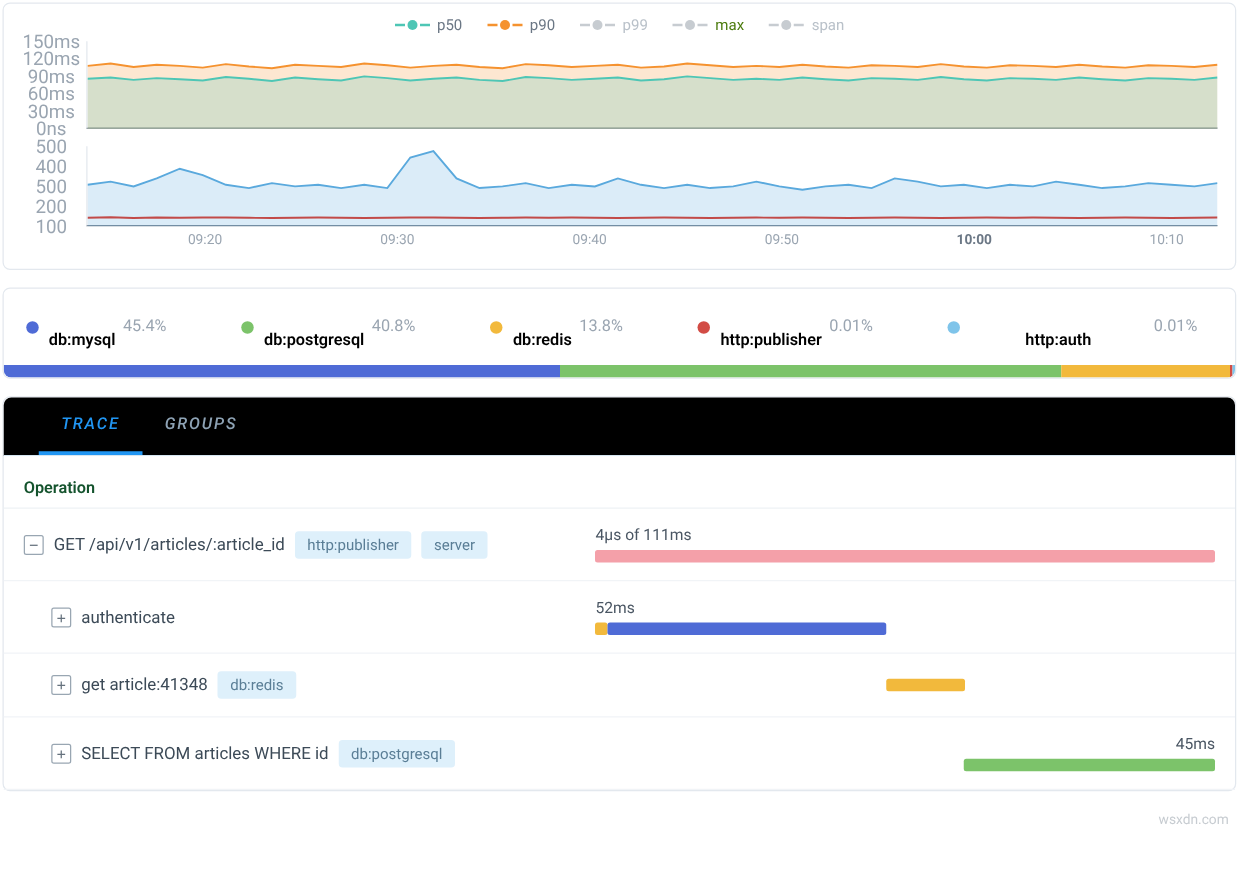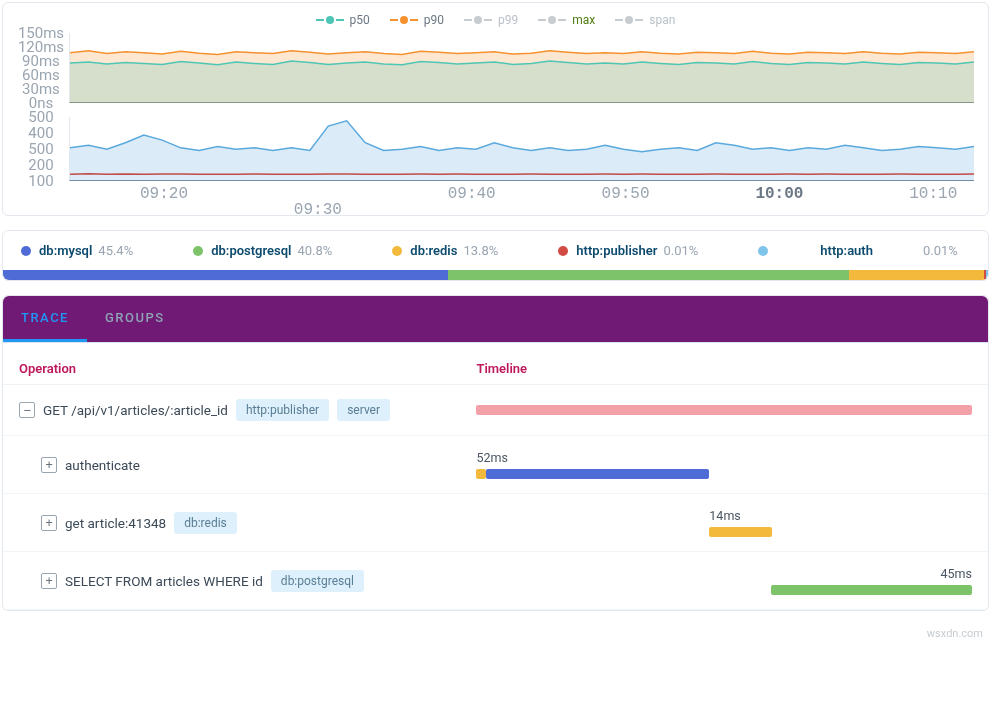--- a/index.html
+++ b/index.html
@@ -10,42 +10,42 @@
 .charts-card { padding: 8px 14px 10px 14px; }
 .legend { display:flex; align-items:center; justify-content:center; gap: 20px; font-size: 12px; color:#9aa5b1; margin: 2px 0 6px 0; }
 .legend-item { display:flex; align-items:center; gap:6px; }
 .legend-line-dot::before, .legend-line-dot::after { content:""; display:inline-block; width:8px; height:2px; background: currentColor; }
 .legend-line-dot { display:flex; align-items:center; color:#ccc; }
 .legend-line-dot .ldot { width:8px; height:8px; border-radius:50%; background: currentColor; margin:0 2px; }
 .chart-wrap { position:relative; }
 .chart-wrap svg { display:block; width:100%; }
 .ytick { position:absolute; font-size:15px; color:#9aa5b1; text-align:center; width:48px; transform: translateY(-50%); }
 .xticks { position:relative; height:20px; margin-top:4px; }
-.xtick { position:absolute; transform:translateX(-50%); font-size:16px; color:#9aa5b1;font-family:Liberation Mono, monospace; }
+.xtick { position:absolute; transform:translateX(-50%); font-size:11px; color:#9aa5b1; }
 .xtick.bold { font-weight:700; color:#6b7785; }
 .plot-area { margin-left:52px; border-left:1px solid #e3e8ee; border-bottom:1px solid #7a8794; position:relative; }
 .chart-spacer { height:14px; }
 
 
 .breakdown-card { padding: 12px 18px 0 18px; }
 .breakdown-legend { display:flex; flex-wrap:wrap; align-items:center; }
 .bk-item { display:flex; align-items:center; margin-right: 60px; font-size:13px; margin-bottom:6px; }
 .bk-item:last-child { margin-right:0;gap:44px; }
 .bk-dot { width:10px; height:10px; border-radius:50%; margin-right:8px; flex:none; }
-.bk-name { font-weight:600; color:#0c4a6e; margin-right:6px; }
+.bk-name { font-weight:600; color:#000000; margin-right:6px;margin-top:22px; }
 .bk-val { color:#9aa5b1; }
 .breakdown-bar { display:flex; height:10px; border-radius:0; margin: 6px -18px 0 -18px; border-bottom-left-radius:6px; border-bottom-right-radius:6px; overflow:hidden; }
 .breakdown-seg { height:100%; }
 
 
 .trace-card { padding:0; }
-.tabs { display:flex; border-bottom:1px solid #d6e6f1; background:#701a75; border-top-left-radius:6px; border-top-right-radius:6px; padding: 0 0; }
+.tabs { display:flex; border-bottom:1px solid #d6e6f1; background:#000000; border-top-left-radius:6px; border-top-right-radius:6px; padding: 0 28px; font-style: italic; }
 .tab { padding: 14px 18px; font-size:13px; letter-spacing: 1.5px; font-weight:500; color:#8ea3b5; cursor:pointer; border-bottom: 3px solid transparent; }
 .tab.active { color:#2196f3; border-bottom-color:#2196f3; }
-.trace-table-head { display:flex; padding: 18px 16px 8px 16px; border-bottom:1px solid #eef2f5; font-weight:600; color:#be185d; }
+.trace-table-head { display:flex; padding: 18px 16px 8px 16px; border-bottom:1px solid #eef2f5; font-weight:600; color:#14532d; }
 .col-op { width:48%; }
 .col-tl { width:52%; }
 .span-row { display:flex; align-items:center; border-bottom:1px solid #f1f4f7; padding: 14px 16px; }
 .span-op { width:48%; display:flex; align-items:center; flex-wrap:wrap; gap:8px; }
 .toggle-box { width:16px; height:16px; border:1px solid #99a6b2; border-radius:2px; display:flex; align-items:center; justify-content:center; font-size:12px; color:#66727e; flex:none; cursor:pointer; line-height:1; font-family: monospace; }
 .span-name { font-size:13.5px; color:#3c4a57; }
 .tag-badge { background:#def0fb; color:#5a7e96; font-size:12px; padding: 4px 10px; border-radius:3px; }
 .span-tl { width:52%; }
 .tl-label { font-size:12.5px; color:#4a5663; margin-bottom:4px; }
 .tl-bar-track { position:relative; height:10px; }
@@ -121,21 +121,21 @@
       </div>
     <div class="plot-area" style="height:64px;">
       <svg id="chart2-svg" viewBox="0 0 900 64" preserveAspectRatio="none">
           <path d="M0.0 30.7 L18.4 28.2 L36.7 32.0 L55.1 25.6 L73.5 17.9 L91.8 23.0 L110.2 30.7 L128.6 33.3 L146.9 29.4 L165.3 32.0 L183.7 30.7 L202.0 33.3 L220.4 30.7 L238.8 33.3 L257.1 9.0 L275.5 3.8 L293.9 25.6 L312.2 33.3 L330.6 32.0 L349.0 29.4 L367.3 33.3 L385.7 30.7 L404.1 32.0 L422.4 25.6 L440.8 30.7 L459.2 33.3 L477.6 30.7 L495.9 33.3 L514.3 32.0 L532.7 28.2 L551.0 32.0 L569.4 34.6 L587.8 32.0 L606.1 30.7 L624.5 33.3 L642.9 25.6 L661.2 28.2 L679.6 32.0 L698.0 30.7 L716.3 33.3 L734.7 30.7 L753.1 32.0 L771.4 28.2 L789.8 30.7 L808.2 33.3 L826.5 32.0 L844.9 29.4 L863.3 30.7 L881.6 32.0 L900.0 29.4 L 900 64 L 0 64 Z" fill="#5aa9dd" fill-opacity="0.22" stroke="none"></path>
           <path d="M0.0 30.7 L18.4 28.2 L36.7 32.0 L55.1 25.6 L73.5 17.9 L91.8 23.0 L110.2 30.7 L128.6 33.3 L146.9 29.4 L165.3 32.0 L183.7 30.7 L202.0 33.3 L220.4 30.7 L238.8 33.3 L257.1 9.0 L275.5 3.8 L293.9 25.6 L312.2 33.3 L330.6 32.0 L349.0 29.4 L367.3 33.3 L385.7 30.7 L404.1 32.0 L422.4 25.6 L440.8 30.7 L459.2 33.3 L477.6 30.7 L495.9 33.3 L514.3 32.0 L532.7 28.2 L551.0 32.0 L569.4 34.6 L587.8 32.0 L606.1 30.7 L624.5 33.3 L642.9 25.6 L661.2 28.2 L679.6 32.0 L698.0 30.7 L716.3 33.3 L734.7 30.7 L753.1 32.0 L771.4 28.2 L789.8 30.7 L808.2 33.3 L826.5 32.0 L844.9 29.4 L863.3 30.7 L881.6 32.0 L900.0 29.4" fill="none" stroke="#5aa9dd" stroke-width="1.5"></path>
           <path d="M0.0 57.0 L18.4 56.6 L36.7 57.1 L55.1 56.8 L73.5 57.0 L91.8 56.7 L110.2 56.8 L128.6 57.0 L146.9 57.1 L165.3 57.0 L183.7 56.8 L202.0 57.0 L220.4 57.1 L238.8 57.0 L257.1 56.7 L275.5 56.8 L293.9 57.0 L312.2 57.1 L330.6 57.0 L349.0 56.8 L367.3 57.0 L385.7 56.8 L404.1 57.0 L422.4 57.1 L440.8 57.0 L459.2 56.8 L477.6 57.0 L495.9 57.1 L514.3 57.0 L532.7 56.8 L551.0 57.0 L569.4 56.8 L587.8 57.0 L606.1 57.1 L624.5 57.0 L642.9 56.8 L661.2 57.0 L679.6 57.1 L698.0 57.0 L716.3 56.8 L734.7 57.0 L753.1 56.8 L771.4 57.0 L789.8 57.1 L808.2 57.0 L826.5 56.8 L844.9 57.0 L863.3 57.1 L881.6 57.0 L900.0 56.8" fill="none" stroke="#c24a48" stroke-width="1.5"></path>
         </svg>
     </div>
     <div class="xticks" id="chart-xticks" style="margin-left:52px;">
         <div class="xtick" style="left: 10.5%;">09:20</div>
-        <div class="xtick" style="left: 27.5%; margin-top: 16px;">09:30</div>
+        <div class="xtick" style="left: 27.5%;">09:30</div>
         <div class="xtick" style="left: 44.5%;">09:40</div>
         <div class="xtick" style="left: 61.5%;">09:50</div>
         <div class="xtick bold" style="left: 78.5%;">10:00</div>
         <div class="xtick" style="left: 95.5%;">10:10</div>
       </div>
   </div>
 </div>
 
 <div class="card breakdown-card">
   <div class="breakdown-legend" id="breakdown-legend">
@@ -174,31 +174,31 @@
     </div>
 </div>
 
 <div class="card trace-card">
   <div class="tabs">
     <div class="tab active">TRACE</div>
     <div class="tab">GROUPS</div>
   </div>
   <div class="trace-table-head">
     <div class="col-op">Operation</div>
-    <div class="col-tl">Timeline</div>
   </div>
   <div id="span-rows">
       <div class="span-row">
         <div class="span-op">
           <div class="toggle-box">−</div>
           <span class="span-name">GET /api/v1/articles/:article_id</span>
           <span class="tag-badge">http:publisher</span>
           <span class="tag-badge">server</span>
         </div>
         <div class="span-tl">
+          <div class="tl-label">4µs of 111ms</div>
           <div class="tl-bar-track">
             <div class="tl-bar-seg" style="left: 0%; width: 100%; background: rgb(244, 160, 169);"></div>
           </div>
         </div>
       </div>
       <div class="span-row">
         <div class="span-op indent-1">
           <div class="toggle-box">+</div>
           <span class="span-name">authenticate</span>
         </div>
@@ -210,21 +210,20 @@
           </div>
         </div>
       </div>
       <div class="span-row">
         <div class="span-op indent-1">
           <div class="toggle-box">+</div>
           <span class="span-name">get article:41348</span>
           <span class="tag-badge">db:redis</span>
         </div>
         <div class="span-tl">
-          <div class="tl-label" style="margin-left: 47%;">14ms</div>
           <div class="tl-bar-track">
             <div class="tl-bar-seg" style="left: 47%; width: 12.6%; background: rgb(242, 185, 60);"></div>
           </div>
         </div>
       </div>
       <div class="span-row">
         <div class="span-op indent-1">
           <div class="toggle-box">+</div>
           <span class="span-name">SELECT FROM articles WHERE id</span>
           <span class="tag-badge">db:postgresql</span>

